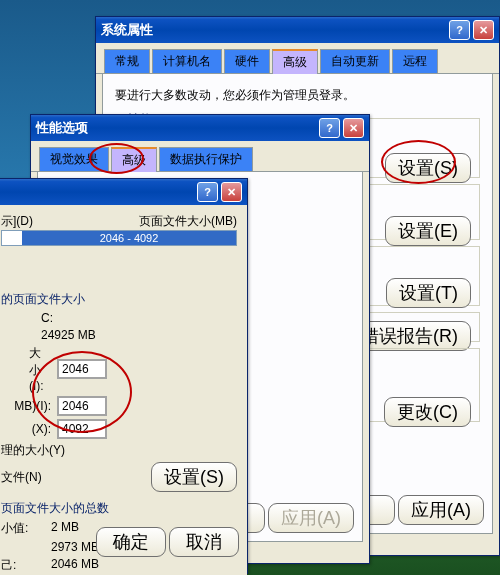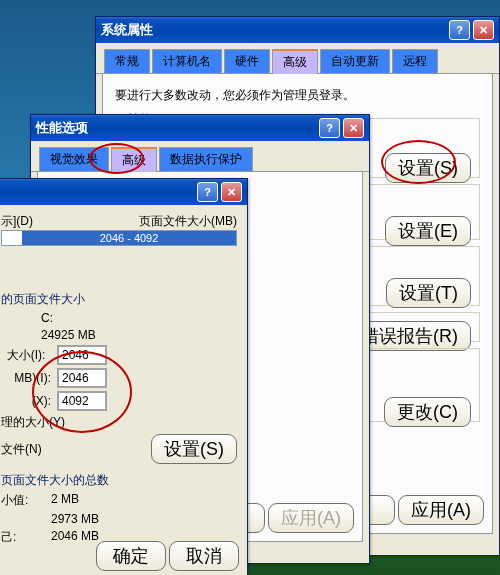--- a/index.html
+++ b/index.html
@@ -206,21 +206,21 @@
       <div class="sel-row" style="text-align:center;">2046 - 4092</div>
     </div>
 
     <div style="height:42px;"></div>
 
     <div class="link row">的页面文件大小</div>
     <div class="row" style="padding-left:40px;">C:</div>
     <div class="row" style="padding-left:40px;">24925 MB</div>
 
     <div class="row" style="display:flex; align-items:center; gap:6px;">
-      <span style="width:50px; text-align:center;">大小(I):</span>
+      <span style="width:50px; text-align:left;padding-left:28px;">大小(I):</span>
       <input class="text" value="2046" style="">
     </div>
     <div class="row" style="display:flex; align-items:center; gap:6px;">
       <span style="width:50px; text-align:right;">MB)(I):</span>
       <input class="text" value="2046" style="">
     </div>
     <div class="row" style="display:flex; align-items:center; gap:6px;">
       <span style="width:50px; text-align:right;">(X):</span>
       <input class="text" value="4092" style="">
     </div>
@@ -238,21 +238,21 @@
     </div>
     <div class="row" style="display:flex;">
       <span style="width:50px;"></span>
       <span>2973 MB</span>
     </div>
     <div class="row" style="display:flex;">
       <span style="width:50px;">己:</span>
       <span>2046 MB</span>
     </div>
 
-    <div style="position:absolute; bottom:4px; right:8px;">
+    <div style="position:absolute; bottom:18px; right:8px;">
       <span class="btn">确定</span>
       <span class="btn">取消</span>
     </div>
   </div>
 </div>
 
 <div class="annot" style="left:89px; top:143px; width:55px; height:31px;"></div>
 <div class="annot" style="left:381px; top:140px; width:75px; height:44px;"></div>
 <div class="annot" style="left:32px; top:351px; width:100px; height:82px;"></div>
 

